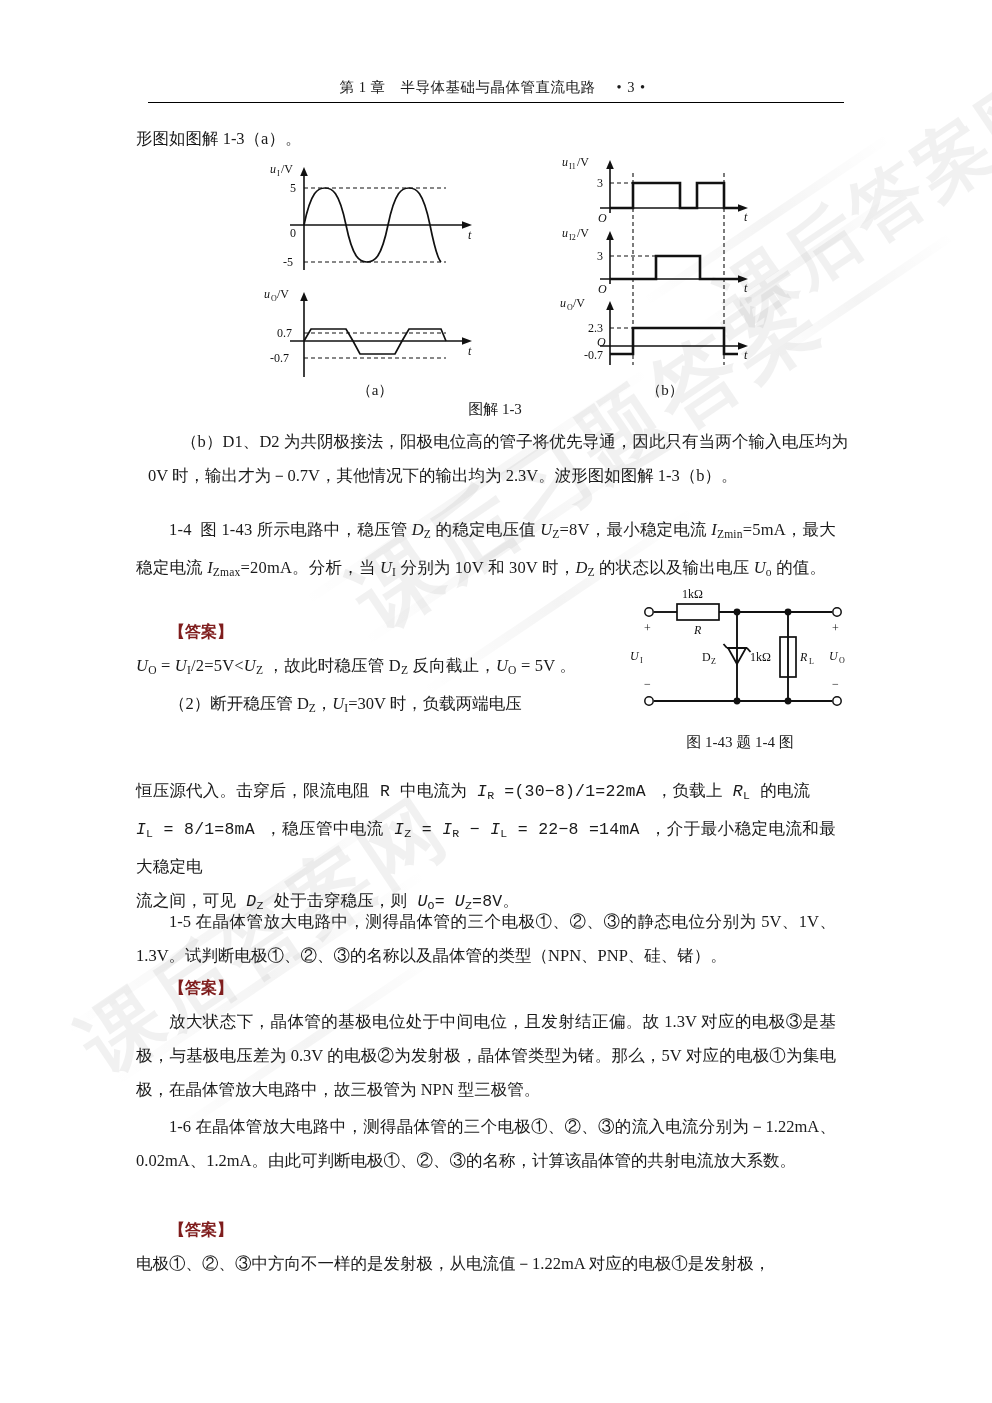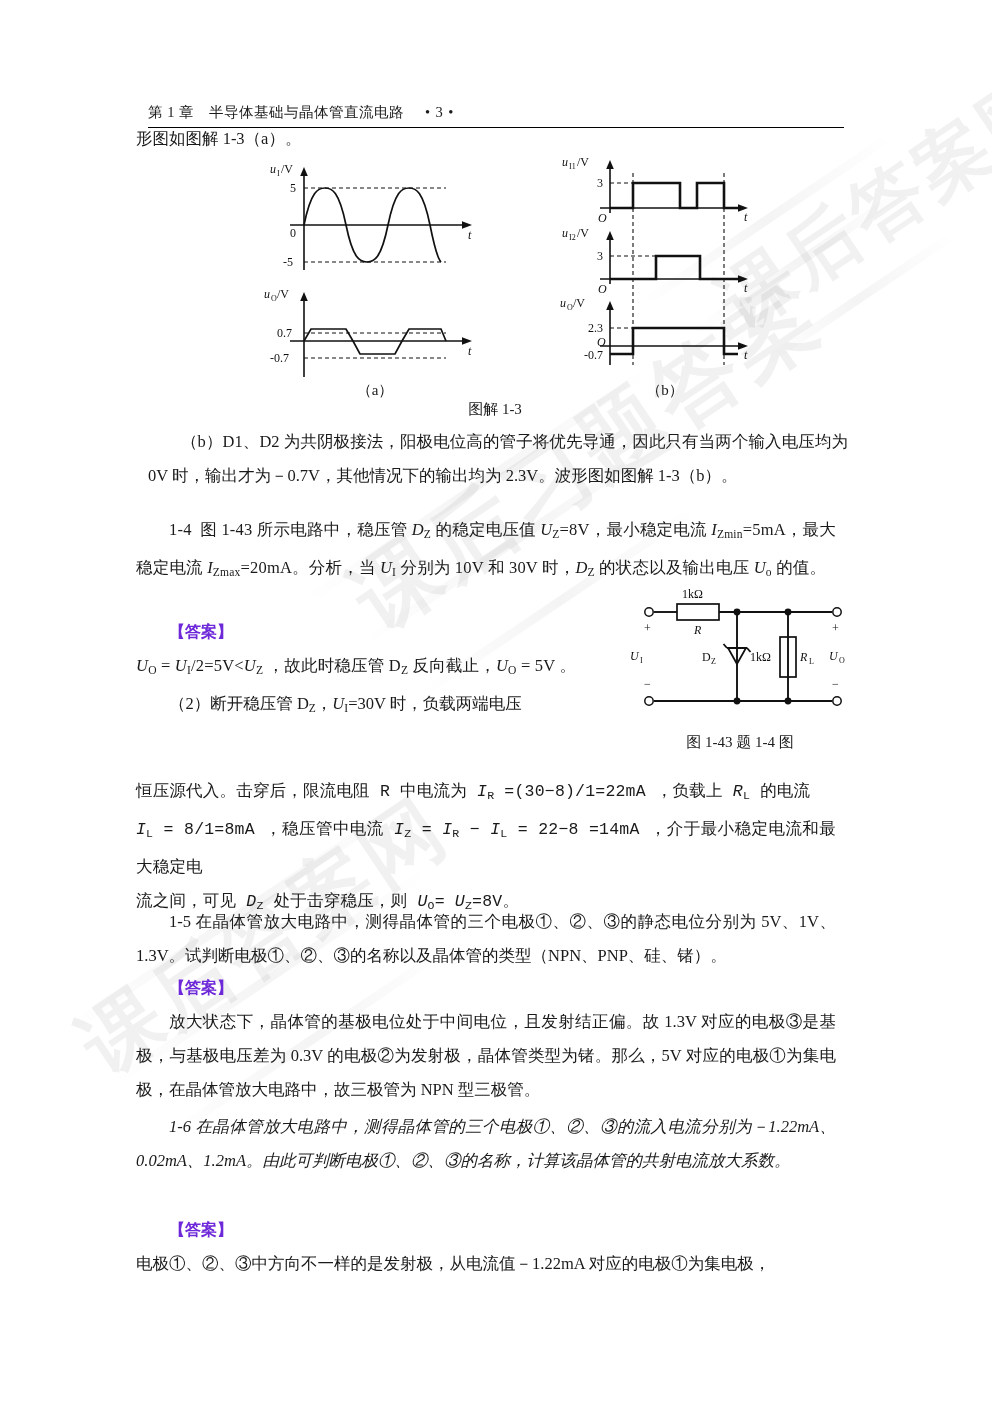--- a/index.html
+++ b/index.html
@@ -44,48 +44,47 @@
   }
   
   .header {
     position: absolute;
     top: 78px;
     left: 148px;
     right: 148px;
     z-index: 3;
   }
   .header-line {
-    text-align: left;
+    text-align: center;
     font-size: 14.5px;
     letter-spacing: 0.5px;
     color: #1a1a1a;
     padding-right: 2px;
     padding-bottom: 5px;
-    margin-top: 25px;
   }
   .header-line .chap { margin-right: 16px; }
   .header-line .dot { margin: 0 5px; }
   .header-rule {
     border-top: 1.4px solid #000;
     width: 100%;
   }
   
   .body-text {
     position: absolute;
     left: 136px;
     width: 700px;
     z-index: 3;
     font-size: 16.5px;
     line-height: 34px;
     text-align: justify;
   }
   .para { margin: 0; }
   .indent { text-indent: 33px; }
   .ans {
-    color: #6d28d9;
+    color: #7f1d1d;
     font-weight: bold;
     font-size: 16px;
     font-family: "Liberation Sans", "DejaVu Sans", sans-serif;
   }
   i.var { font-style: italic; }
   .sub { font-size: 0.70em; vertical-align: -0.28em; }
   .mathline { letter-spacing: 0.2px; }
   
   .fig {
     position: absolute;
@@ -314,22 +313,22 @@
 
   <div class="body-text" style="top:905px;">
     <p class="para indent">1-5  在晶体管放大电路中，测得晶体管的三个电极①、②、③的静态电位分别为 5V、1V、1.3V。试判断电极①、②、③的名称以及晶体管的类型（NPN、PNP、硅、锗）。</p>
   </div>
 
   <div class="body-text" style="top:971px;">
     <p class="para indent ans">【答案】</p>
     <p class="para indent">放大状态下，晶体管的基极电位处于中间电位，且发射结正偏。故 1.3V 对应的电极③是基极，与基极电压差为 0.3V 的电极②为发射极，晶体管类型为锗。那么，5V 对应的电极①为集电极，在晶体管放大电路中，故三极管为 NPN 型三极管。</p>
   </div>
 
-  <div class="body-text" style="top:1110px;font-style:italic;">
+  <div class="body-text" style="top:1110px;">
     <p class="para indent">1-6  在晶体管放大电路中，测得晶体管的三个电极①、②、③的流入电流分别为－1.22mA、0.02mA、1.2mA。由此可判断电极①、②、③的名称，计算该晶体管的共射电流放大系数。</p>
   </div>
 
   <div class="body-text" style="top:1213px;">
     <p class="para indent ans">【答案】</p>
-    <p class="para">电极①、②、③中方向不一样的是发射极，从电流值－1.22mA 对应的电极①为集电极，</p>
+    <p class="para">电极①、②、③中方向不一样的是发射极，从电流值－1.22mA 对应的电极①是发射极，</p>
   </div>
 
 </div>
 
 </body></html>

